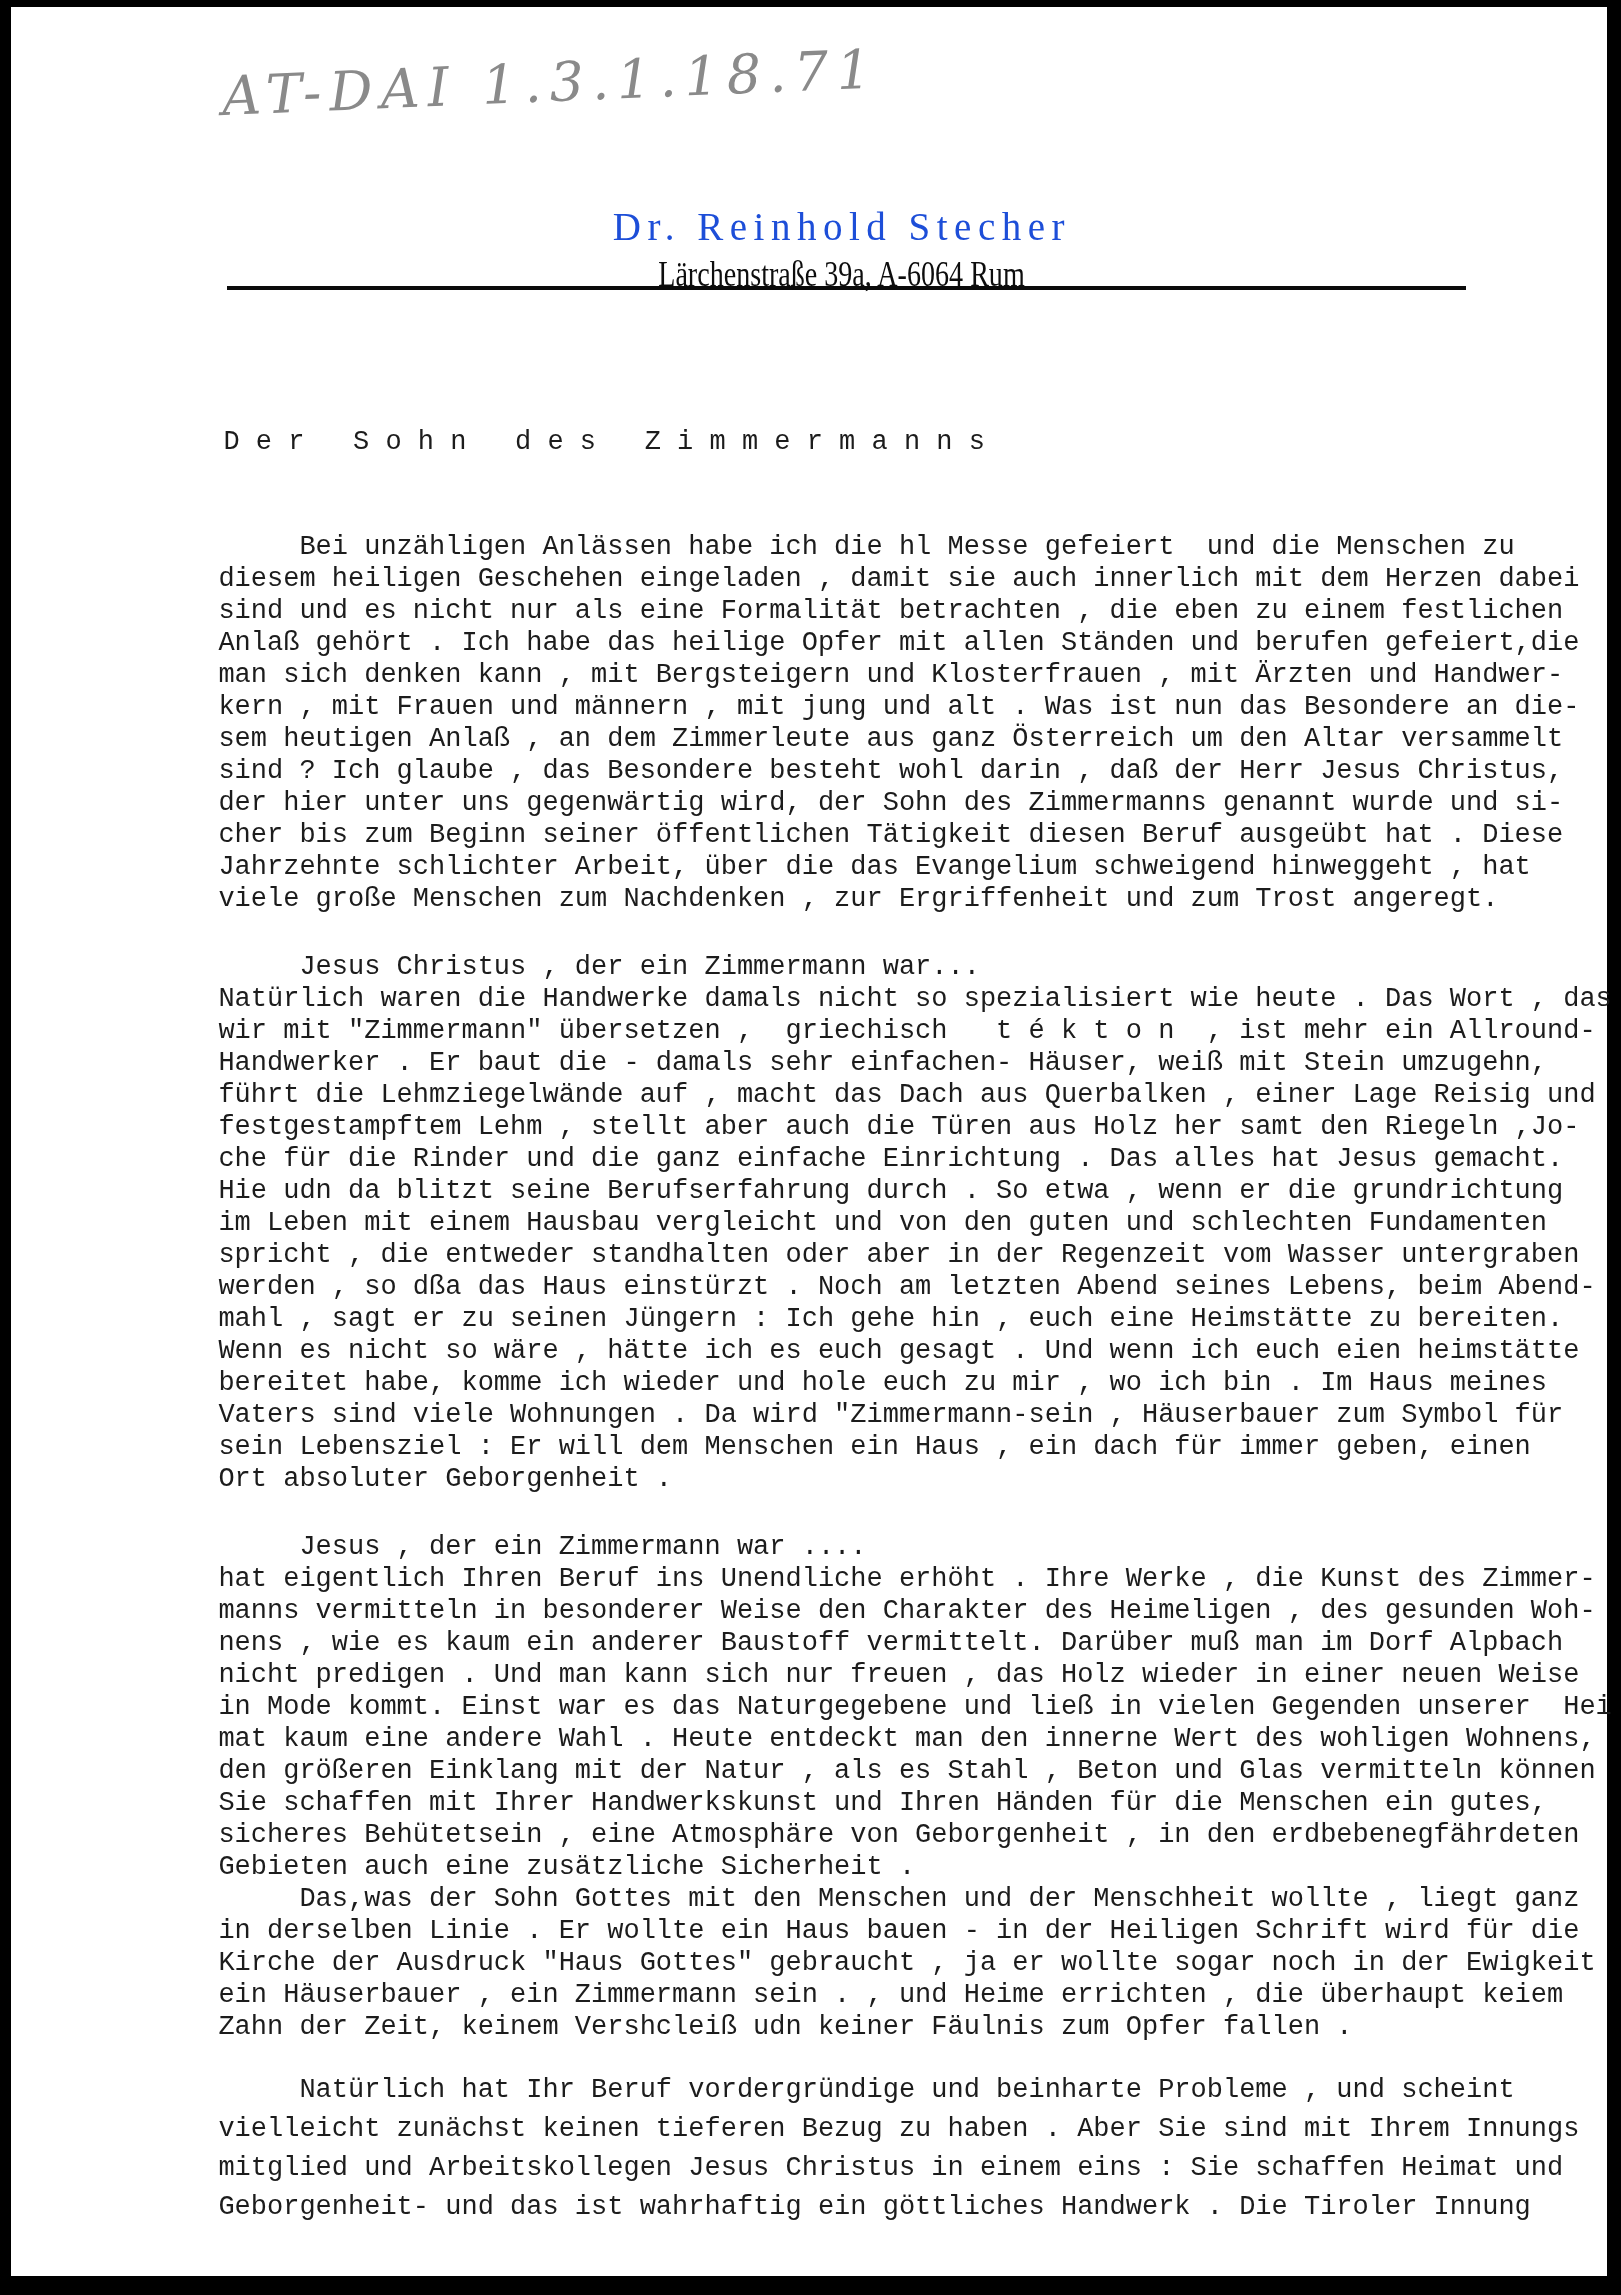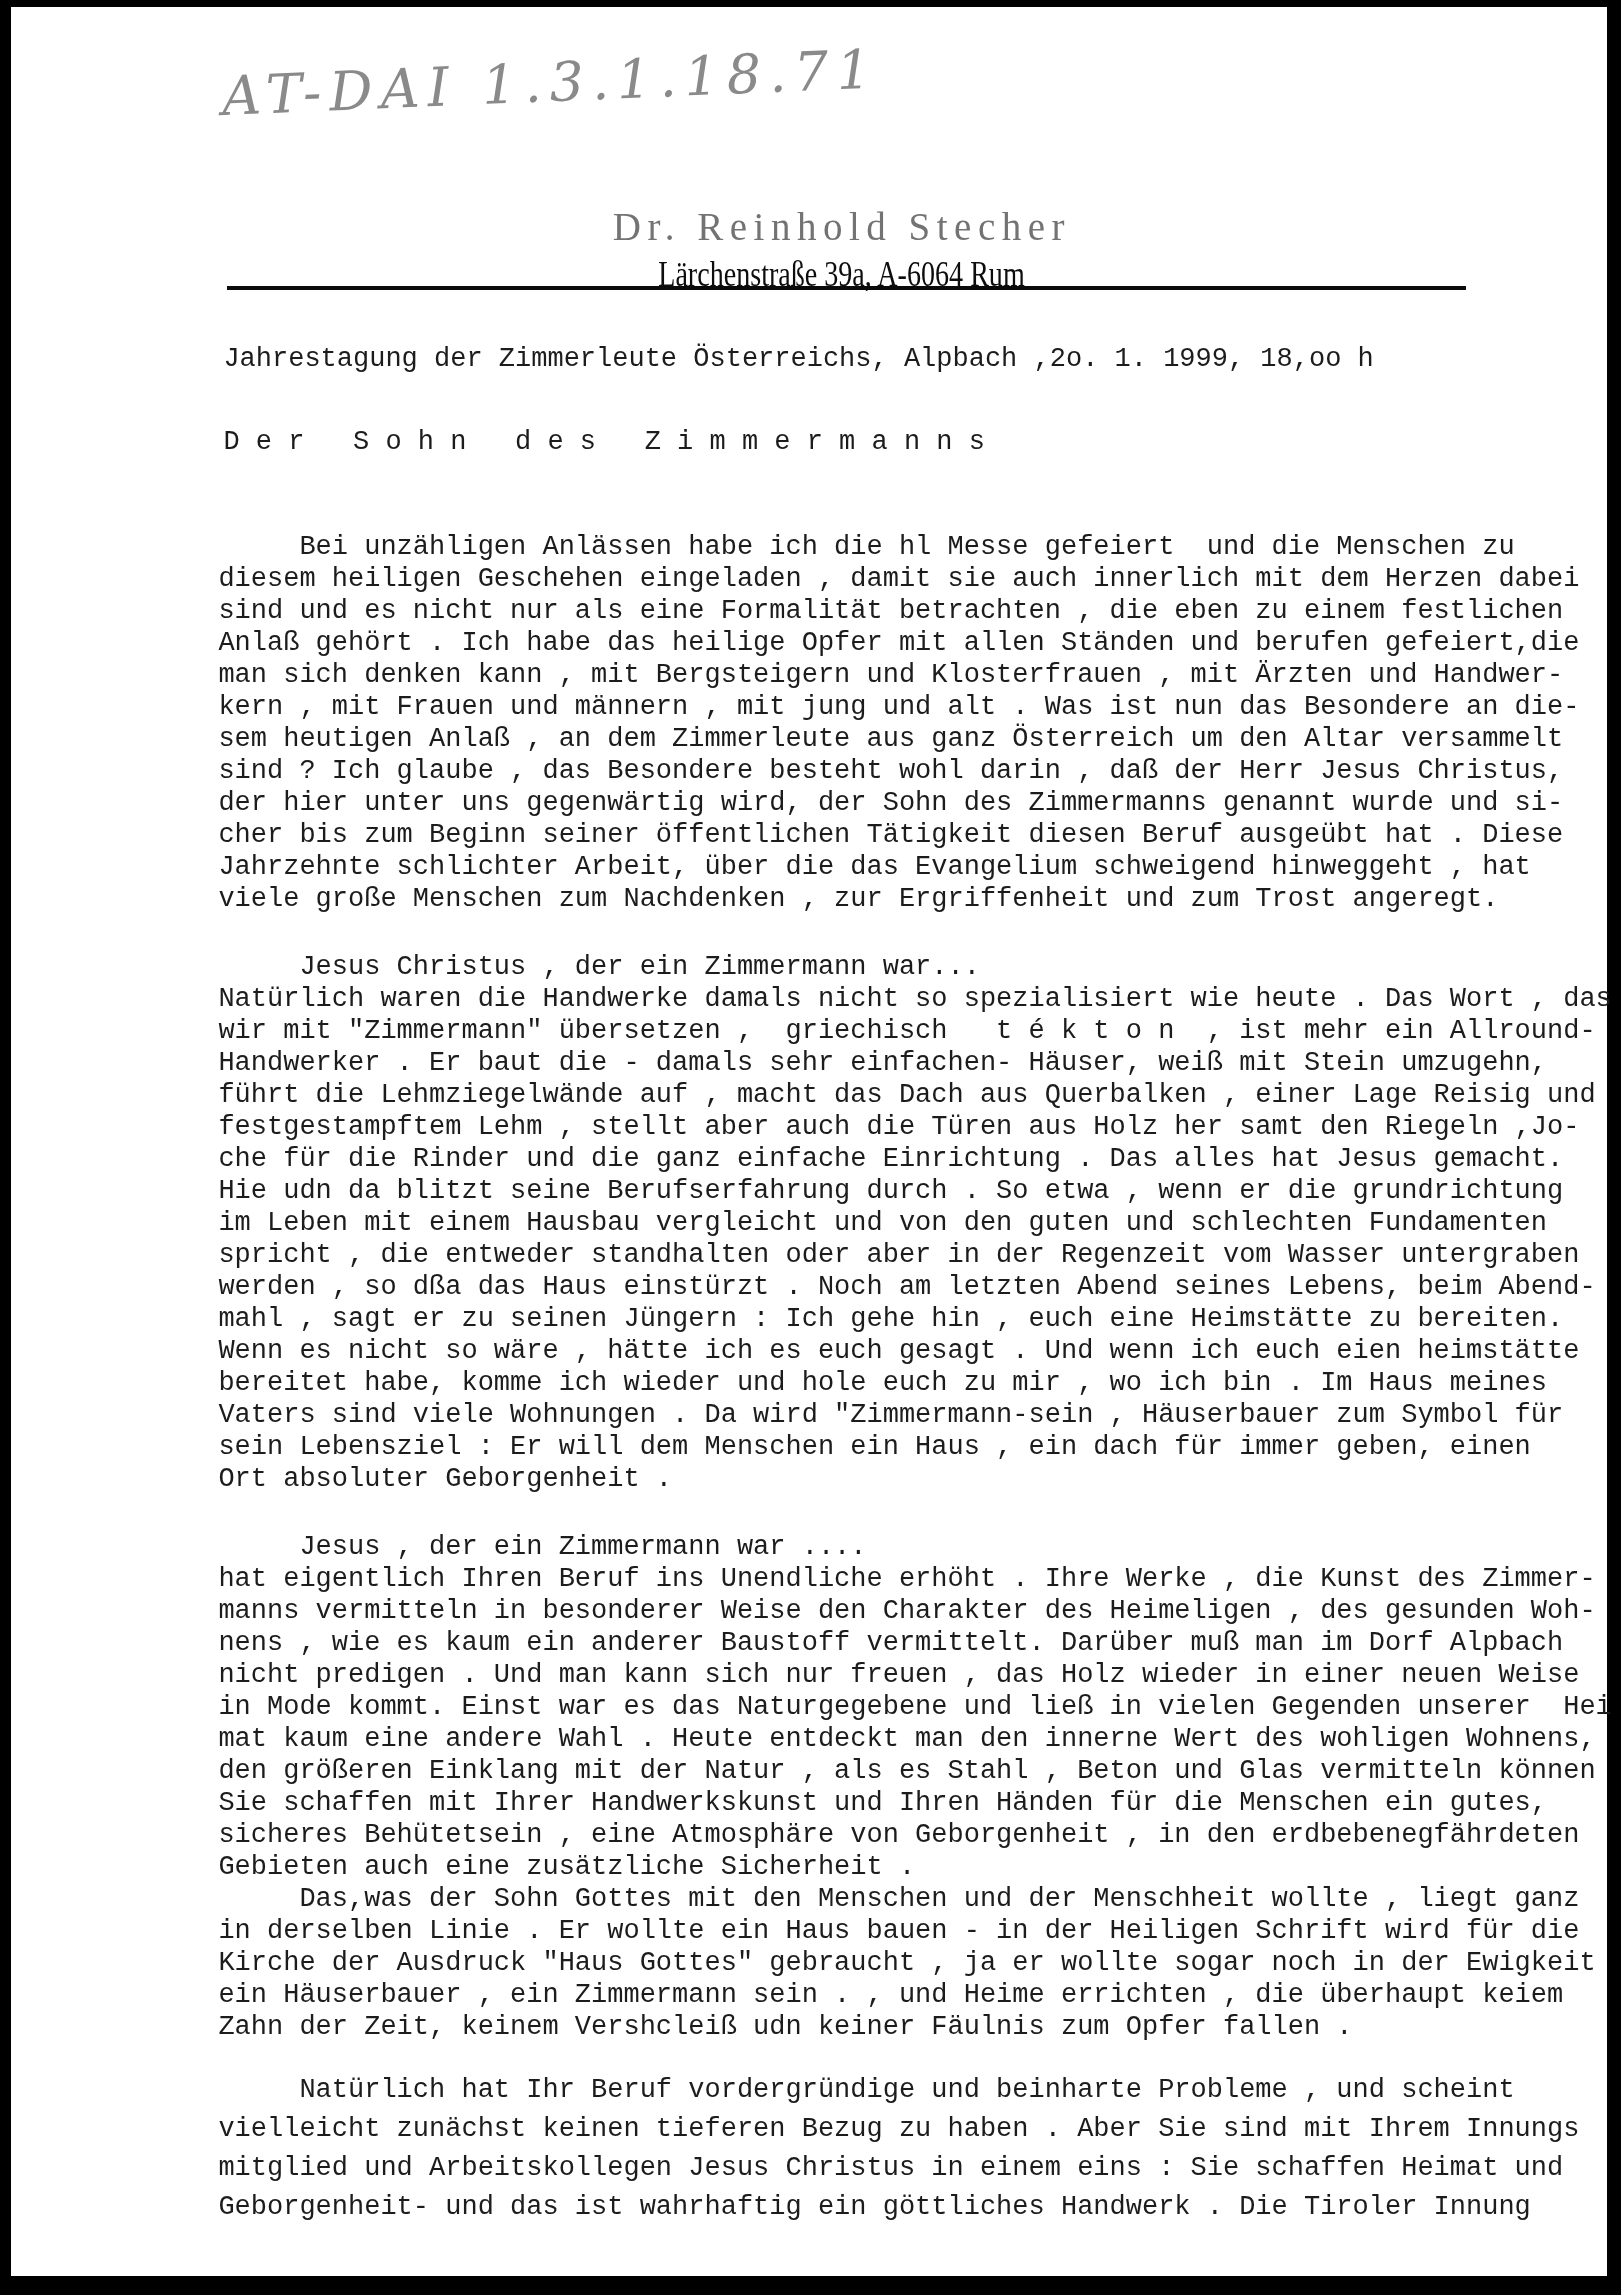--- a/index.html
+++ b/index.html
@@ -5,21 +5,21 @@
   html,body{margin:0;padding:0;background:#000;}
   .stage{position:relative;width:1622px;height:2295px;background:#000000;overflow:hidden;
          font-family:"Liberation Mono","DejaVu Sans Mono",monospace;}
   .page{position:absolute;left:11.4px;top:6.5px;width:1596px;height:2269px;background:#ffffff;}
   .handwriting{position:absolute;left:211px;top:58px;
        font-family:"DejaVu Serif","Liberation Serif",serif;font-style:italic;
        font-size:54px;color:#8a8a8a;letter-spacing:8px;transform:rotate(-2.4deg);
        transform-origin:left center;white-space:pre;}
   .lh-name{position:absolute;left:65px;right:0;top:197px;text-align:center;
        font-family:"Liberation Serif","DejaVu Serif",serif;font-size:39px;
-       letter-spacing:6.5px;color:#737373;white-space:pre;}
+       letter-spacing:6.5px;color:#1d4ed8;white-space:pre;}
   .lh-addr{position:absolute;left:65px;right:0;top:246px;text-align:center;
        font-family:"Liberation Serif","DejaVu Serif",serif;font-size:36px;color:#0d0d0d;
        transform:scaleX(0.78);transform-origin:50% 50%;white-space:pre;}
   .rule{position:absolute;left:216px;top:279px;width:1239px;height:4px;background:#0b0b0b;}
   .typed{color:#1c1c1c;font-size:27px;line-height:32px;white-space:pre;}
   .meta-event{position:absolute;left:212px;top:336px;}
   .meta-title{position:absolute;left:212px;top:419px;}
   .doc-body{position:absolute;left:191px;top:508px;width:1395px;}
   .para{margin:16px;}
   .para + .para{margin-top:36px;}
@@ -33,21 +33,20 @@
   <div class="page">
 
     <div class="handwriting">AT-DAI 1.3.1.18.71</div>
 
     <div>
       <div class="lh-name">Dr. Reinhold Stecher</div>
       <div class="lh-addr">Lärchenstraße 39a, A-6064 Rum</div>
       <div class="rule"></div>
     </div>
 
-    <div class="typed meta-event">Jahrestagung der Zimmerleute Österreichs, Alpbach ,2o. 1. 1999, 18,oo h</div>
 
     <div class="typed meta-title">D e r   S o h n   d e s   Z i m m e r m a n n s</div>
 
     <div class="typed doc-body"><div class="para"><div class="tline">     Bei unzähligen Anlässen habe ich die hl Messe gefeiert  und die Menschen zu</div><div class="tline">diesem heiligen Geschehen eingeladen , damit sie auch innerlich mit dem Herzen dabei</div><div class="tline">sind und es nicht nur als eine Formalität betrachten , die eben zu einem festlichen</div><div class="tline">Anlaß gehört . Ich habe das heilige Opfer mit allen Ständen und berufen gefeiert,die</div><div class="tline">man sich denken kann , mit Bergsteigern und Klosterfrauen , mit Ärzten und Handwer-</div><div class="tline">kern , mit Frauen und männern , mit jung und alt . Was ist nun das Besondere an die-</div><div class="tline">sem heutigen Anlaß , an dem Zimmerleute aus ganz Österreich um den Altar versammelt</div><div class="tline">sind ? Ich glaube , das Besondere besteht wohl darin , daß der Herr Jesus Christus,</div><div class="tline">der hier unter uns gegenwärtig wird, der Sohn des Zimmermanns genannt wurde und si-</div><div class="tline">cher bis zum Beginn seiner öffentlichen Tätigkeit diesen Beruf ausgeübt hat . Diese</div><div class="tline">Jahrzehnte schlichter Arbeit, über die das Evangelium schweigend hinweggeht , hat</div><div class="tline">viele große Menschen zum Nachdenken , zur Ergriffenheit und zum Trost angeregt.</div></div><div class="para"><div class="tline">     Jesus Christus , der ein Zimmermann war...</div><div class="tline">Natürlich waren die Handwerke damals nicht so spezialisiert wie heute . Das Wort , das</div><div class="tline">wir mit "Zimmermann" übersetzen ,  griechisch   t é k t o n  , ist mehr ein Allround-</div><div class="tline">Handwerker . Er baut die - damals sehr einfachen- Häuser, weiß mit Stein umzugehn,</div><div class="tline">führt die Lehmziegelwände auf , macht das Dach aus Querbalken , einer Lage Reisig und</div><div class="tline">festgestampftem Lehm , stellt aber auch die Türen aus Holz her samt den Riegeln ,Jo-</div><div class="tline">che für die Rinder und die ganz einfache Einrichtung . Das alles hat Jesus gemacht.</div><div class="tline">Hie udn da blitzt seine Berufserfahrung durch . So etwa , wenn er die grundrichtung</div><div class="tline">im Leben mit einem Hausbau vergleicht und von den guten und schlechten Fundamenten</div><div class="tline">spricht , die entweder standhalten oder aber in der Regenzeit vom Wasser untergraben</div><div class="tline">werden , so dßa das Haus einstürzt . Noch am letzten Abend seines Lebens, beim Abend-</div><div class="tline">mahl , sagt er zu seinen Jüngern : Ich gehe hin , euch eine Heimstätte zu bereiten.</div><div class="tline">Wenn es nicht so wäre , hätte ich es euch gesagt . Und wenn ich euch eien heimstätte</div><div class="tline">bereitet habe, komme ich wieder und hole euch zu mir , wo ich bin . Im Haus meines</div><div class="tline">Vaters sind viele Wohnungen . Da wird "Zimmermann-sein , Häuserbauer zum Symbol für</div><div class="tline">sein Lebensziel : Er will dem Menschen ein Haus , ein dach für immer geben, einen</div><div class="tline">Ort absoluter Geborgenheit .</div></div><div class="para"><div class="tline">     Jesus , der ein Zimmermann war ....</div><div class="tline">hat eigentlich Ihren Beruf ins Unendliche erhöht . Ihre Werke , die Kunst des Zimmer-</div><div class="tline">manns vermitteln in besonderer Weise den Charakter des Heimeligen , des gesunden Woh-</div><div class="tline">nens , wie es kaum ein anderer Baustoff vermittelt. Darüber muß man im Dorf Alpbach</div><div class="tline">nicht predigen . Und man kann sich nur freuen , das Holz wieder in einer neuen Weise</div><div class="tline">in Mode kommt. Einst war es das Naturgegebene und ließ in vielen Gegenden unserer  Hei</div><div class="tline">mat kaum eine andere Wahl . Heute entdeckt man den innerne Wert des wohligen Wohnens,</div><div class="tline">den größeren Einklang mit der Natur , als es Stahl , Beton und Glas vermitteln können</div><div class="tline">Sie schaffen mit Ihrer Handwerkskunst und Ihren Händen für die Menschen ein gutes,</div><div class="tline">sicheres Behütetsein , eine Atmosphäre von Geborgenheit , in den erdbebenegfährdeten</div><div class="tline">Gebieten auch eine zusätzliche Sicherheit .</div><div class="tline">     Das,was der Sohn Gottes mit den Menschen und der Menschheit wollte , liegt ganz</div><div class="tline">in derselben Linie . Er wollte ein Haus bauen - in der Heiligen Schrift wird für die</div><div class="tline">Kirche der Ausdruck "Haus Gottes" gebraucht , ja er wollte sogar noch in der Ewigkeit</div><div class="tline">ein Häuserbauer , ein Zimmermann sein . , und Heime errichten , die überhaupt keiem</div><div class="tline">Zahn der Zeit, keinem Vershcleiß udn keiner Fäulnis zum Opfer fallen .</div></div><div class="para"><div class="tline">     Natürlich hat Ihr Beruf vordergründige und beinharte Probleme , und scheint</div><div class="tline">vielleicht zunächst keinen tieferen Bezug zu haben . Aber Sie sind mit Ihrem Innungs</div><div class="tline">mitglied und Arbeitskollegen Jesus Christus in einem eins : Sie schaffen Heimat und</div><div class="tline">Geborgenheit- und das ist wahrhaftig ein göttliches Handwerk . Die Tiroler Innung</div></div></div>
 
   </div>
 </div>
 
 
 </body></html>

